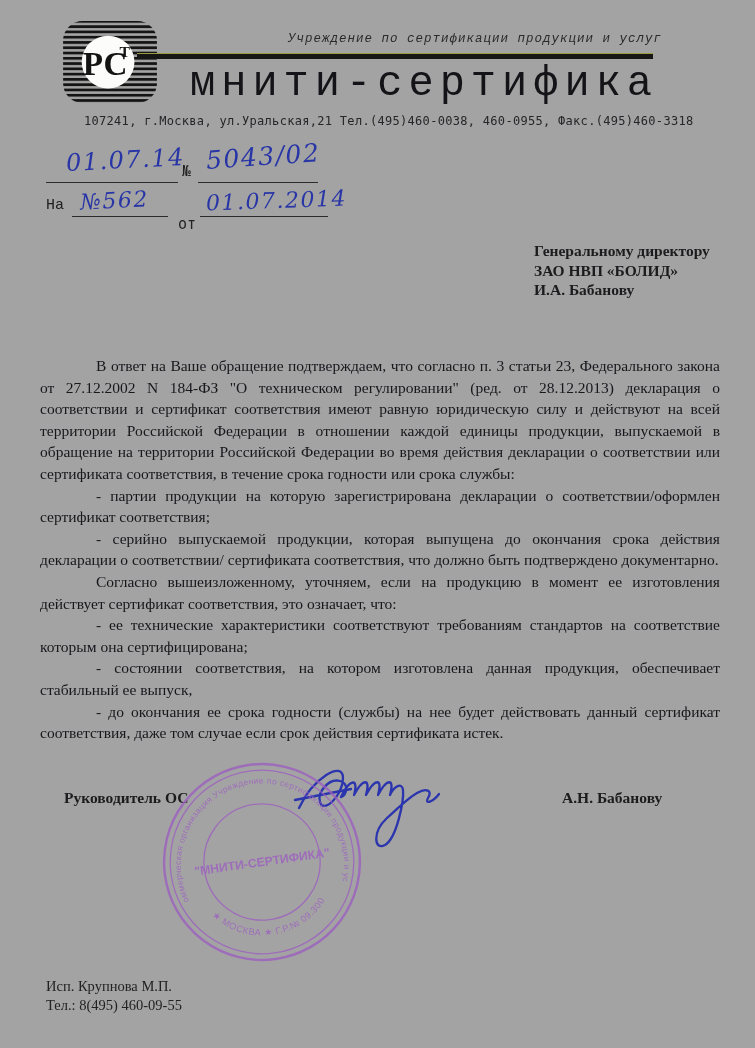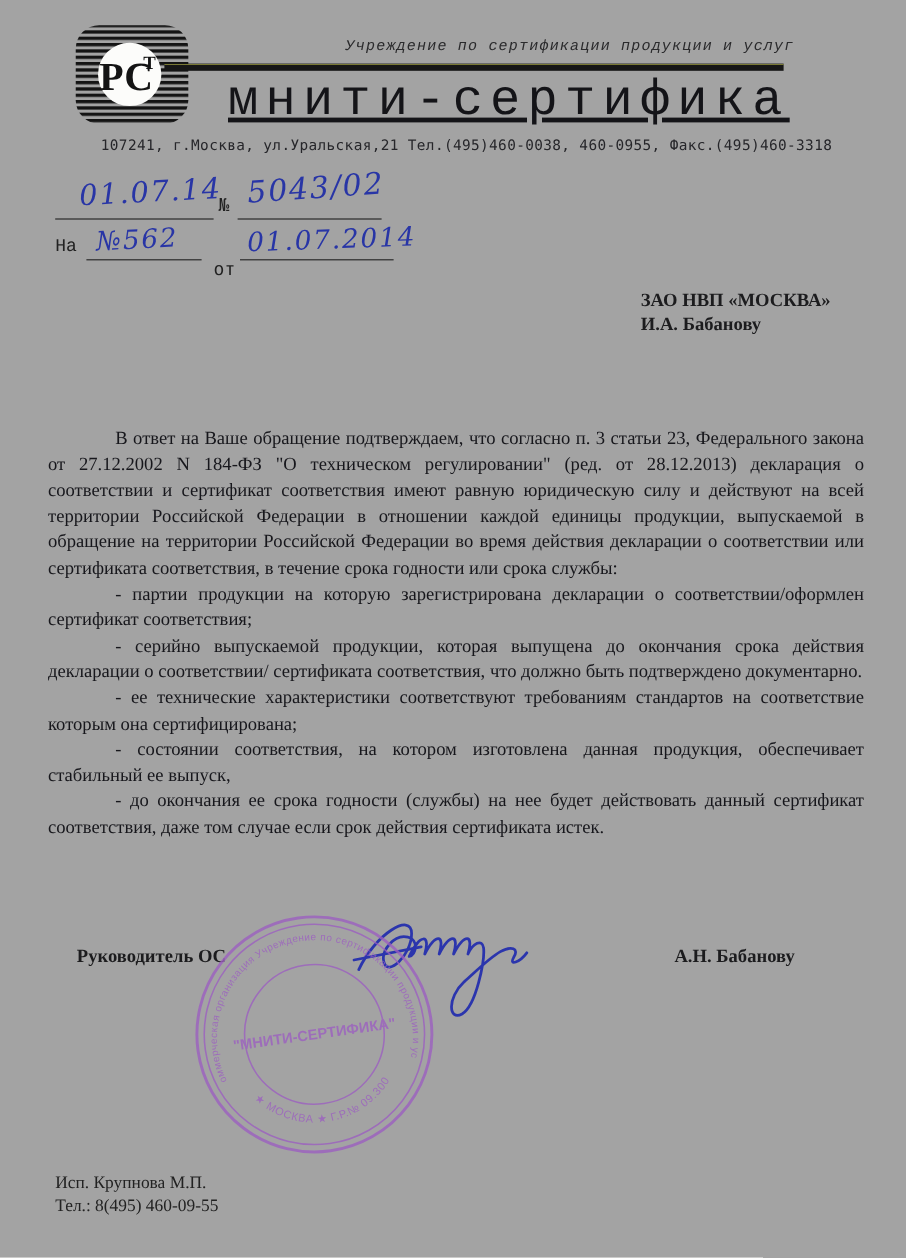--- a/index.html
+++ b/index.html
@@ -5,21 +5,21 @@
   html,body{margin:0;padding:0;background:#e8e8e6;}
   .page{position:relative;width:755px;height:1048px;background:#a3a3a3;margin:0 auto;overflow:hidden;
         font-family:"Liberation Serif",serif;color:#1c1c1e;}
   
   .logo{position:absolute;left:62px;top:20px;width:98px;height:86px;}
   .tagline{position:absolute;left:288px;top:32px;font-family:Liberation Mono, monospace;
            font-style:italic;font-size:12.5px;letter-spacing:1px;color:#2a2a2c;white-space:nowrap;}
   .headrule{position:absolute;left:137px;top:53px;width:516px;height:6px;background:#161616;
             box-shadow:0 1px 0 #9a9a40 inset;}
   .orgname{position:absolute;left:190px;top:60px;font-family:"Liberation Mono",monospace;
-           font-size:42px;font-weight:400;letter-spacing:6px;color:#141418;white-space:nowrap;text-decoration:underline;}
+           font-size:42px;font-weight:400;letter-spacing:6px;color:#141418;white-space:nowrap;}
   .address{position:absolute;left:46px;top:114px;font-family:"DejaVu Sans Mono",monospace;
            font-size:12px;letter-spacing:.3px;color:#26262a;white-space:nowrap;margin-left:38px;}
   
   .hw{font-family:"DejaVu Serif",serif;font-style:italic;color:#2835a6;display:inline-block;
       letter-spacing:1.5px;white-space:nowrap;}
   .refline{position:absolute;border-bottom:1.6px solid #2b2b2b;}
   .printed{position:absolute;font-family:"DejaVu Sans Mono",monospace;font-size:15px;color:#222;}
   
   .recipient{position:absolute;left:534px;top:241px;font-weight:bold;font-size:15.5px;line-height:19.5px;}
   
@@ -66,28 +66,30 @@
 
   <span class="printed" style="left:46px;top:197px;font-family:Liberation Mono, monospace;">На</span>
   <span class="hw" style="position:absolute;left:80px;top:188px;font-size:22px;transform:rotate(-3deg);">№562</span>
   <div class="refline" style="left:72px;top:188px;width:96px;height:28px;"></div>
 
   <span class="printed" style="left:178px;top:197px;margin-top:18px;">от</span>
   <span class="hw" style="position:absolute;left:206px;top:188px;font-size:22px;transform:rotate(-2deg);">01.07.2014</span>
   <div class="refline" style="left:200px;top:188px;width:128px;height:28px;"></div>
 
   <div class="recipient">
-    <div>ЗАО НВП «МОСКВА»</div>
+    <div>Генеральному директору</div>
+    <div>ЗАО НВП «БОЛИД»</div>
     <div>И.А. Бабанову</div>
   </div>
 
   <div class="bodytext">
     <p>В ответ на Ваше обращение подтверждаем, что согласно п. 3 статьи 23, Федерального закона от 27.12.2002 N 184-ФЗ "О техническом регулировании" (ред. от 28.12.2013) декларация о соответствии и сертификат соответствия имеют равную юридическую силу и действуют на всей территории Российской Федерации в отношении каждой единицы продукции, выпускаемой в обращение на территории Российской Федерации во время действия декларации о соответствии или сертификата соответствия, в течение срока годности или срока службы:</p>
     <p>- партии продукции на которую зарегистрирована декларации о соответствии/оформлен сертификат соответствия;</p>
     <p>- серийно выпускаемой продукции, которая выпущена до окончания срока действия декларации о соответствии/ сертификата соответствия, что должно быть подтверждено документарно.</p>
+    <p>Согласно вышеизложенному, уточняем, если на продукцию в момент ее изготовления действует сертификат соответствия, это означает, что:</p>
     <p>- ее технические характеристики соответствуют требованиям стандартов на соответствие которым она сертифицирована;</p>
     <p>- состоянии соответствия, на котором изготовлена данная продукция, обеспечивает стабильный ее выпуск,</p>
     <p>- до окончания ее срока годности (службы) на нее будет действовать данный сертификат соответствия, даже  том случае если срок действия сертификата истек.</p>
   </div>
 
   <div class="sig-title">Руководитель ОС</div>
   <div class="sig-name">А.Н. Бабанову</div>
 
   <svg class="signature" viewBox="0 0 172 112">
     <g fill="none" stroke="#2b35ad" stroke-width="2.3" stroke-linecap="round" stroke-linejoin="round">

